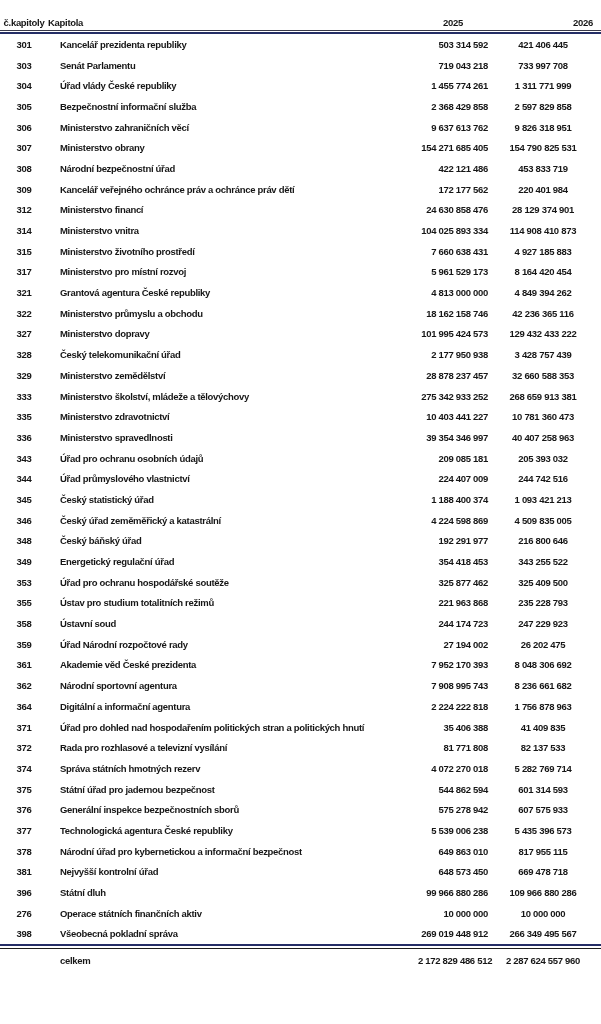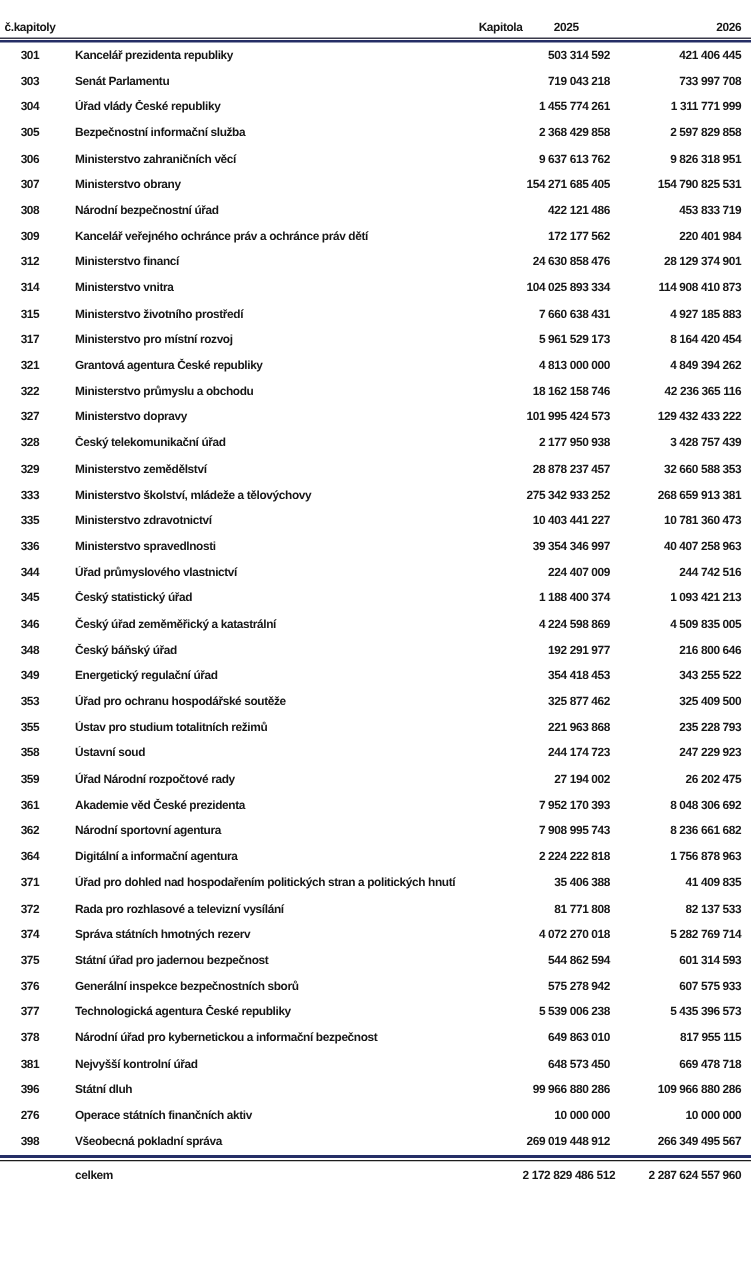--- a/index.html
+++ b/index.html
@@ -27,24 +27,24 @@
     grid-template-columns: 48px 370px 75px 108px;
     align-items: center;
   }
   .header-row { height: 16px; }
   .data-row   { height: 20.7px; }
   .footer-row { height: 23px; }
 
   .c-no    { text-align: center; white-space: nowrap; }
   .c-name  { text-align: left; padding-left: 12px; white-space: nowrap; overflow: hidden; }
   .c-2025  { text-align: right; padding-right: 5px; white-space: nowrap; }
-  .c-2026  { text-align: right; padding-right: 8px; white-space: nowrap; }
+  .c-2026  { text-align: center; padding-right: 8px; white-space: nowrap; }
 
   .h-no   { text-align: center; }
-  .h-name { text-align: right; }
+  .h-name { text-align: left; }
   .h-2025 { text-align: center; padding-right: 5px; }
   .h-2026 { text-align: right; padding-right: 8px; }
 
   
   .rule-top {
     height: 4px;
     background: linear-gradient(
       #3a3a4a 0px, #3a3a4a 1px,
       #ffffff 1px, #ffffff 2px,
       #252e66 2px, #252e66 4px
@@ -211,20 +211,26 @@
     <div class="c-2026">10 781 360 473</div>
   </div>
 
   <div class="grid-row data-row">
     <div class="c-no">336</div>
     <div class="c-name">Ministerstvo spravedlnosti</div>
     <div class="c-2025">39 354 346 997</div>
     <div class="c-2026">40 407 258 963</div>
   </div>
 
+  <div class="grid-row data-row">
+    <div class="c-no">343</div>
+    <div class="c-name">Úřad pro ochranu osobních údajů</div>
+    <div class="c-2025">209 085 181</div>
+    <div class="c-2026">205 393 032</div>
+  </div>
 
   <div class="grid-row data-row">
     <div class="c-no">344</div>
     <div class="c-name">Úřad průmyslového vlastnictví</div>
     <div class="c-2025">224 407 009</div>
     <div class="c-2026">244 742 516</div>
   </div>
 
   <div class="grid-row data-row">
     <div class="c-no">345</div>

